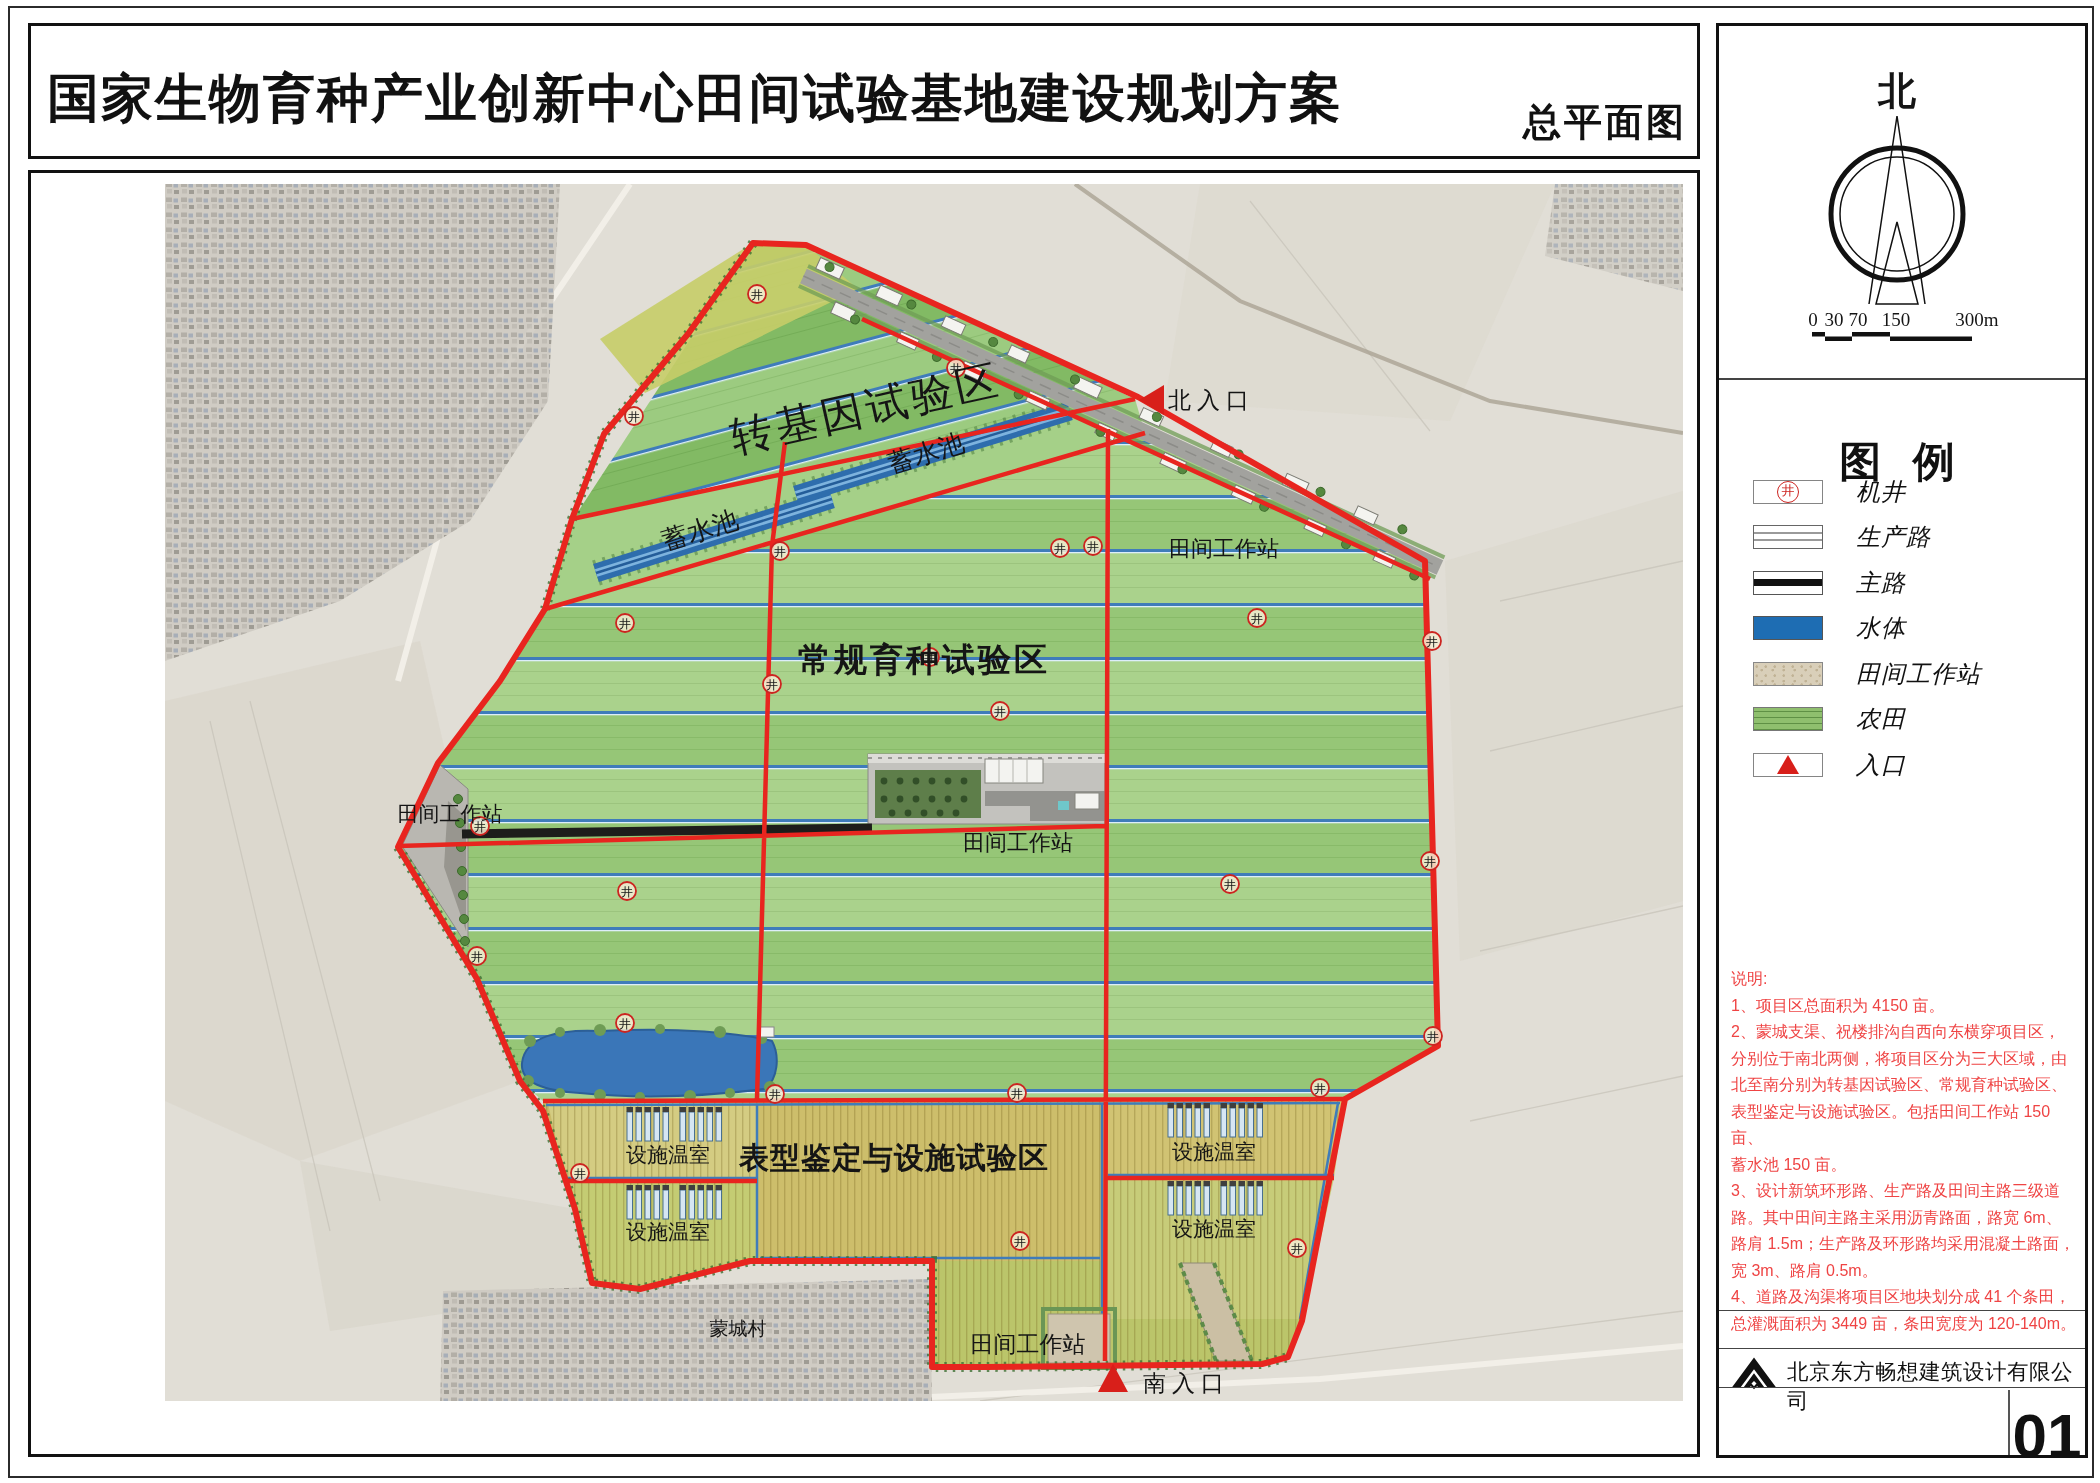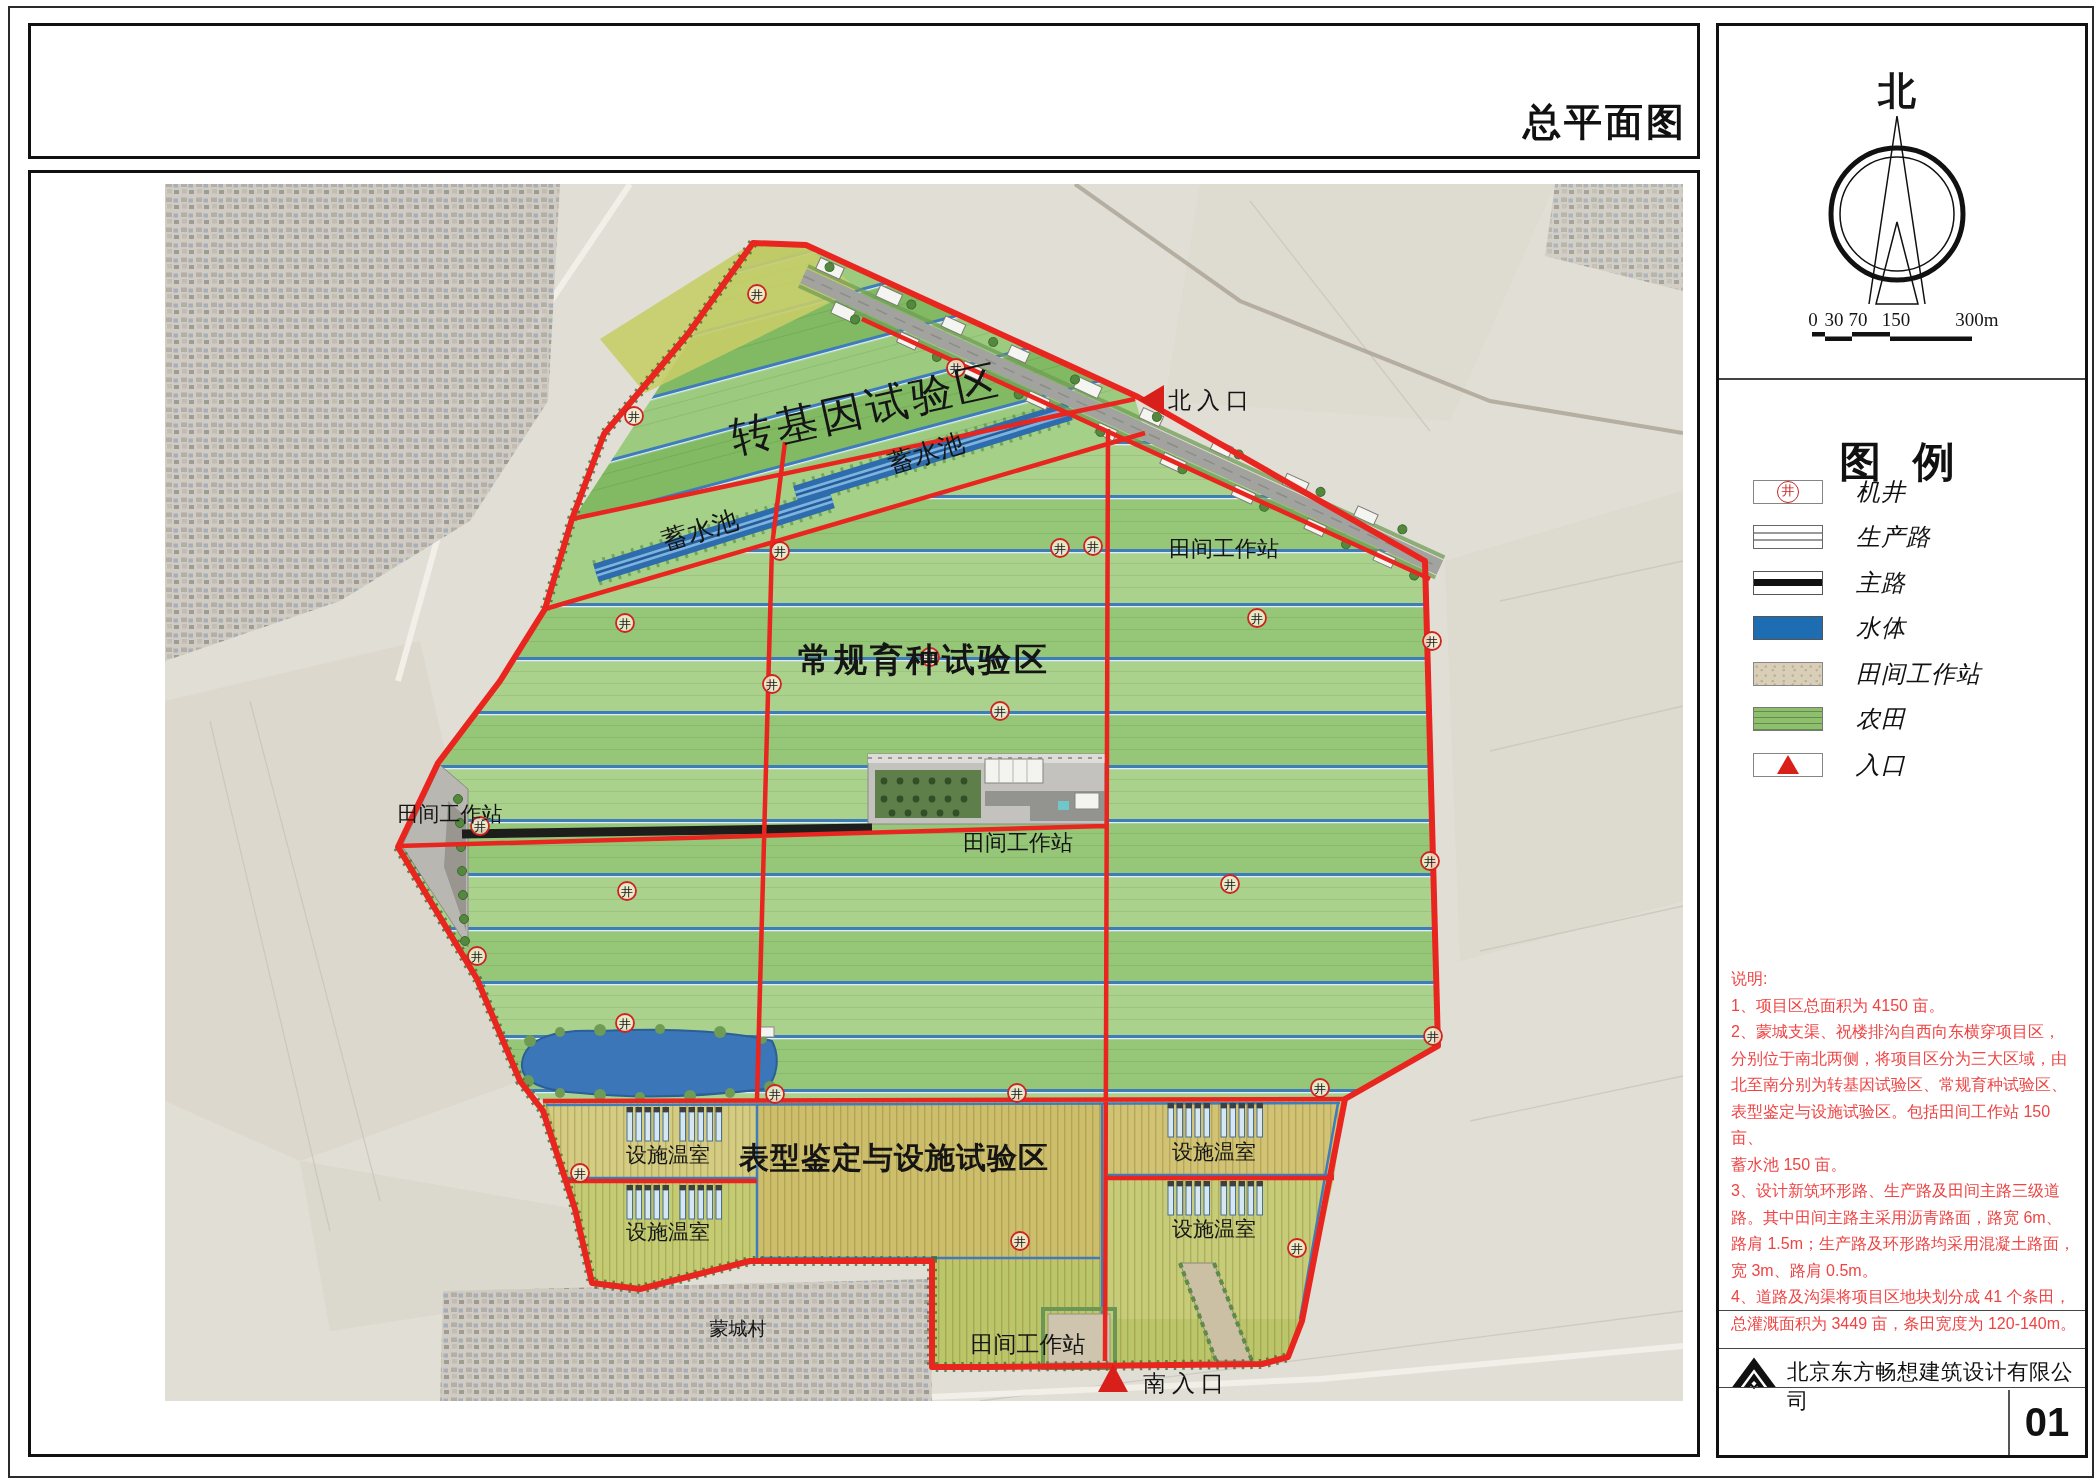--- a/index.html
+++ b/index.html
@@ -42,30 +42,31 @@
   .sw-farm{background-color:#8fbf6e;border-color:#777;
       background-image:repeating-linear-gradient(0deg,rgba(55,105,35,.55) 0 1.5px,transparent 1.5px 6px);}
   .tri-red{width:0;height:0;border-left:11px solid transparent;border-right:11px solid transparent;
       border-bottom:19px solid #d81f1a;}
   .notes{position:absolute;top:940px;left:12px;right:6px;font-size:16px;line-height:26.5px;color:#ef4444;}
   .company-row{position:absolute;top:1326px;left:0;right:0;height:38px;}
   .company-row svg{position:absolute;left:8px;top:-2px;}
   .company-name{position:absolute;left:68px;top:5px;font-size:21.5px;font-weight:normal;letter-spacing:0.5px;}
   .vline{position:absolute;left:289px;top:1364px;bottom:0;border-left:2px solid #555;}
   .sheet-number{position:absolute;right:0;top:1374px;width:76px;text-align:center;
-      font-size:40px;font-weight:bold;font-family:"Liberation Sans",sans-serif;}
+      font-size:62px;font-weight:bold;font-family:"Liberation Sans",sans-serif;}
   
   text{font-family:"Liberation Serif",serif;fill:#151515;}
 </style>
 </head>
 <body>
 
 <div class="page-frame"></div>
 
 <div class="title-block">
+  <h1>国家生物育种产业创新中心田间试验基地建设规划方案</h1>
   <div class="sheet-label">总平面图</div>
 </div>
 
 <div class="map-panel">
 <svg width="1518" height="1217" viewBox="165 183 1518 1217">
   <defs>
     <pattern id="pvil" width="15" height="15" patternUnits="userSpaceOnUse">
       <rect width="15" height="15" fill="#ccc8c0"></rect>
       <rect x="1" y="1.5" width="6" height="4.5" fill="#a7a39b"></rect>
       <rect x="8.5" y="2.5" width="4.5" height="4" fill="#98a2b0"></rect>

